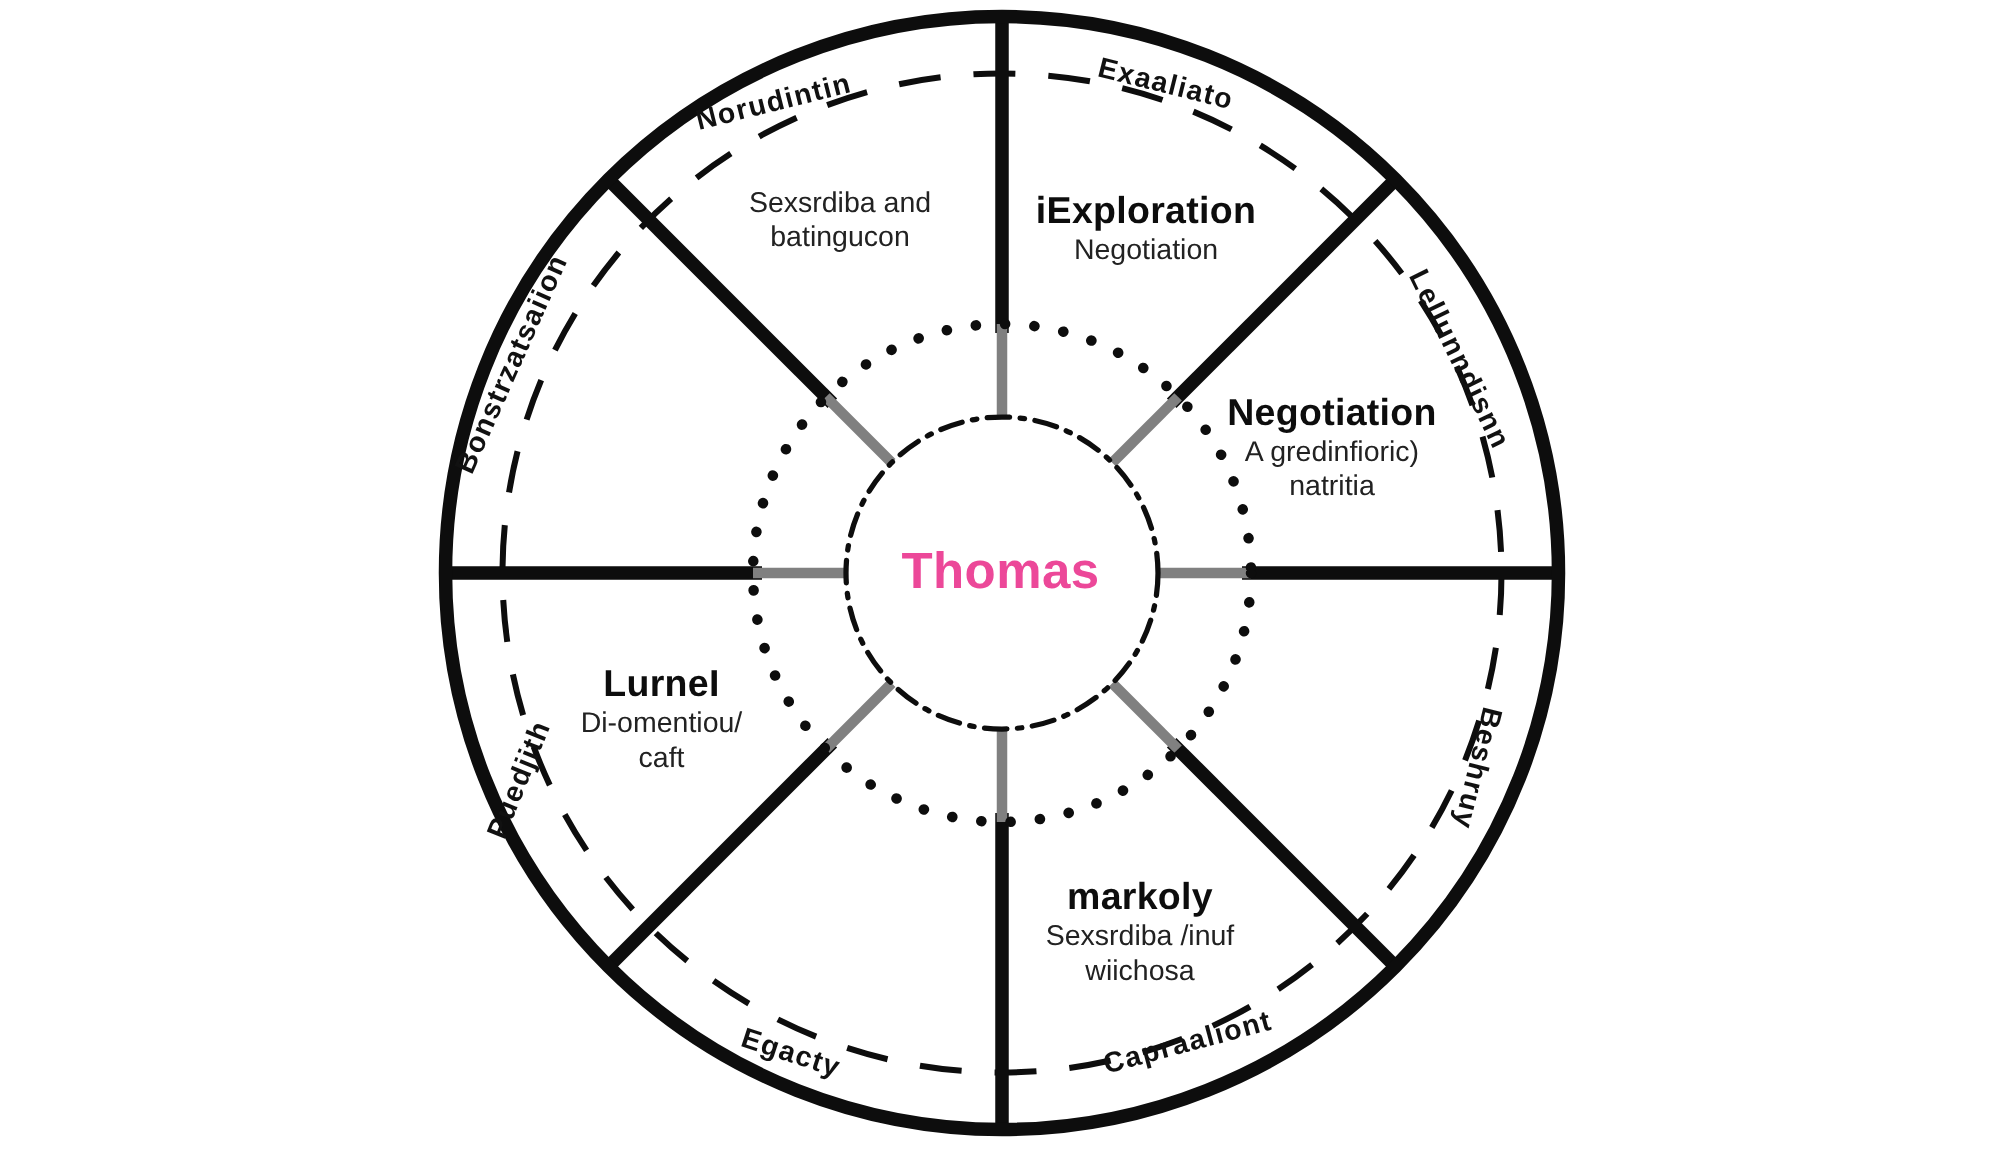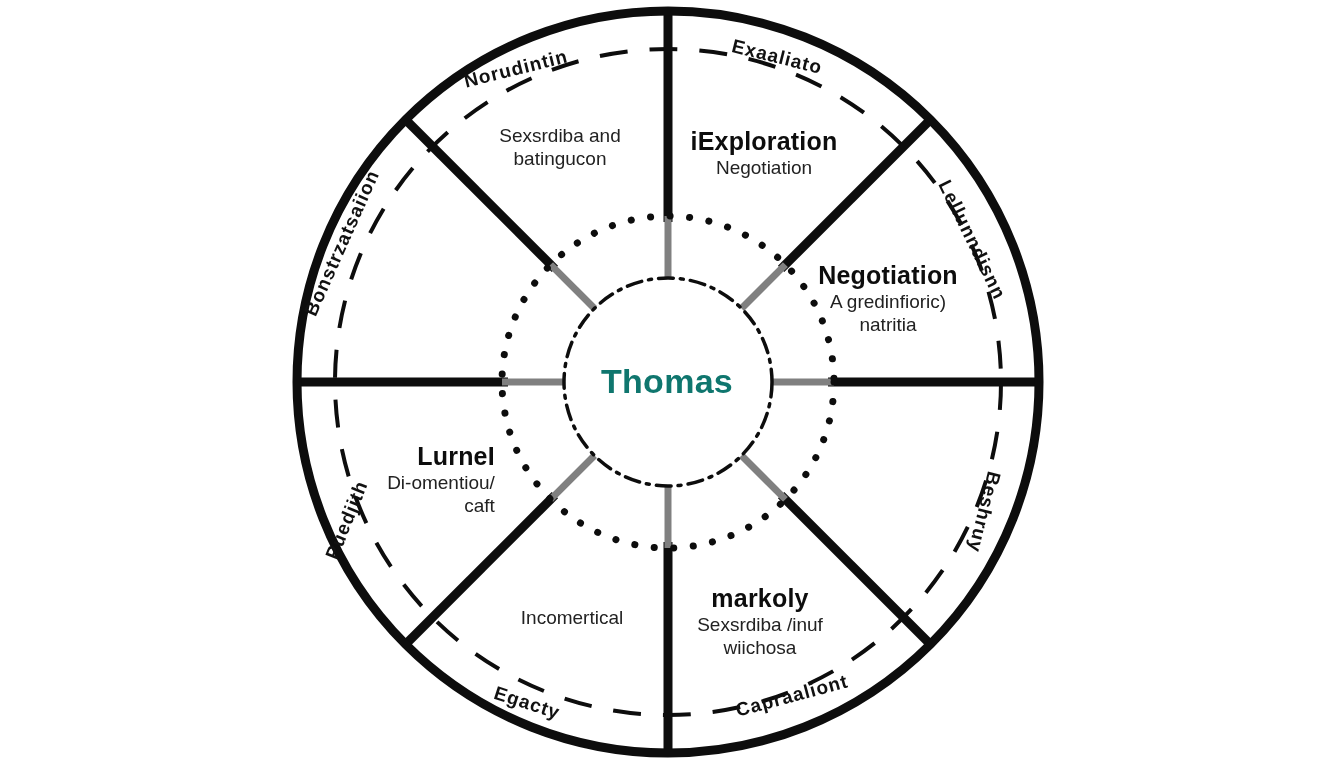--- a/index.html
+++ b/index.html
@@ -34,21 +34,21 @@
   .center-block{
     position:absolute;
     left:667px;top:381px;
     transform:translate(-50%,-50%);
     text-align:center;
     white-space:nowrap;
   }
   .center-line{
     font-size:34px;
     font-weight:700;
-    color:#0f766e;
+    color:#ec4899;
     line-height:38px;
     letter-spacing:.3px;
   }
   .outer-label{
     position:absolute;
     font-size:19px;
     font-weight:700;
     color:#111;
     letter-spacing:1px;
     white-space:nowrap;
@@ -113,24 +113,23 @@
   </div>
 
 
   <div class="seg-block" style="left:760px;top:621px;">
     <div class="seg-title">markoly</div>
     <div class="seg-sub">Sexsrdiba /inuf</div>
     <div class="seg-sub">wiichosa</div>
   </div>
 
   <div class="seg-block" style="left:572px;top:617px;">
-    <div class="seg-sub">Incomertical</div>
   </div>
 
-  <div class="seg-block" style="left:441px;top:479px;text-align:right;">
+  <div class="seg-block" style="left:441px;top:479px;">
     <div class="seg-title">LurneI</div>
     <div class="seg-sub">Di-omentiou/</div>
     <div class="seg-sub">caft</div>
   </div>
 
 
   <div class="outer-label" style="left:516px;top:69px;transform:translate(-50%,-50%) rotate(-14deg);">Norudintin</div>
 
   <div class="outer-label" style="left:777px;top:57px;transform:translate(-50%,-50%) rotate(14deg);">Exaaliato</div>
 

